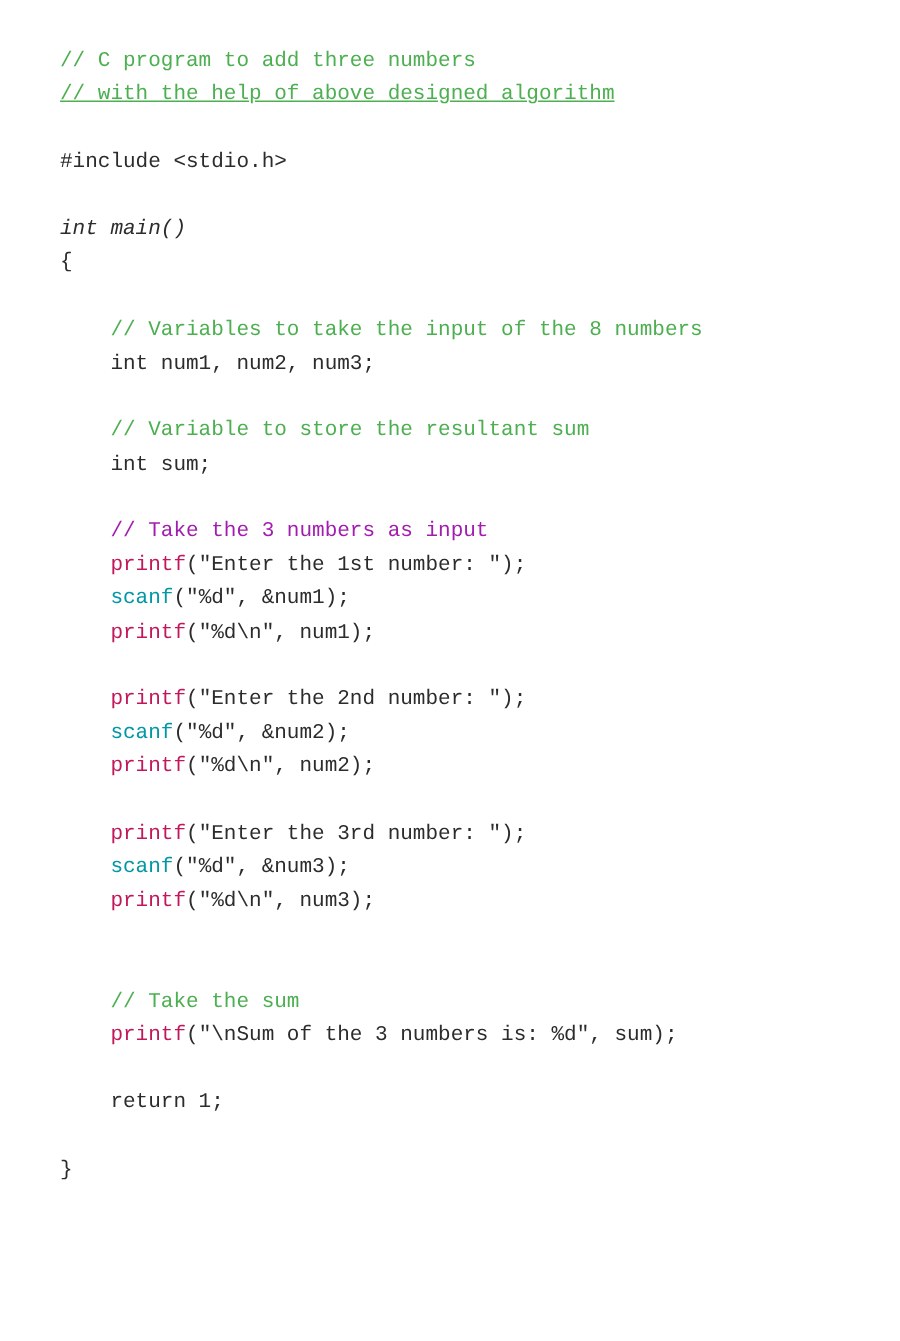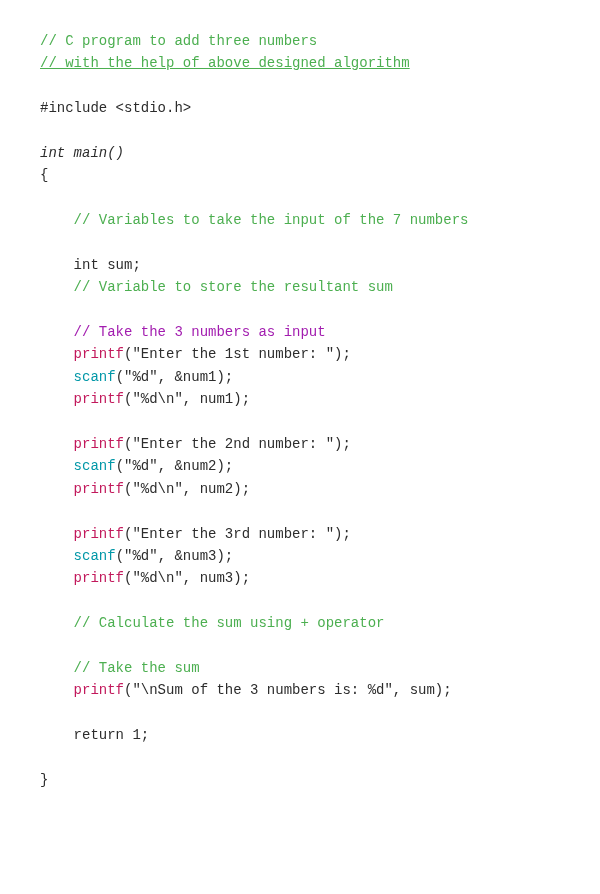--- a/index.html
+++ b/index.html
@@ -30,39 +30,39 @@
 <div class="code-container">
   <div id="code-block">
       <div style="min-height: 1.6em; font-family: &quot;Courier New&quot;, Courier, monospace; font-size: 14px; line-height: 1.6; white-space: pre;"><span style="color: rgb(76, 175, 80);">// C program to add three numbers</span></div>
       <div style="min-height: 1.6em; font-family: &quot;Courier New&quot;, Courier, monospace; font-size: 14px; line-height: 1.6; white-space: pre;"><span style="color: rgb(76, 175, 80); text-decoration: underline;">// with the help of above designed algorithm</span></div>
       <div style="min-height: 1.6em; font-family: &quot;Courier New&quot;, Courier, monospace; font-size: 14px; line-height: 1.6; white-space: pre;">&nbsp;</div>
       <div style="min-height: 1.6em; font-family: &quot;Courier New&quot;, Courier, monospace; font-size: 14px; line-height: 1.6; white-space: pre;"><span style="color: rgb(44, 44, 44);">#include &lt;stdio.h&gt;</span></div>
       <div style="min-height: 1.6em; font-family: &quot;Courier New&quot;, Courier, monospace; font-size: 14px; line-height: 1.6; white-space: pre;">&nbsp;</div>
       <div style="min-height: 1.6em; font-family: &quot;Courier New&quot;, Courier, monospace; font-size: 14px; line-height: 1.6; white-space: pre;"><span style="color: rgb(44, 44, 44); font-style: italic;">int main()</span></div>
       <div style="min-height: 1.6em; font-family: &quot;Courier New&quot;, Courier, monospace; font-size: 14px; line-height: 1.6; white-space: pre;"><span style="color: rgb(44, 44, 44);">{</span></div>
       <div style="min-height: 1.6em; font-family: &quot;Courier New&quot;, Courier, monospace; font-size: 14px; line-height: 1.6; white-space: pre;">&nbsp;</div>
-      <div style="min-height: 1.6em; font-family: &quot;Courier New&quot;, Courier, monospace; font-size: 14px; line-height: 1.6; white-space: pre;"><span style="color: rgb(76, 175, 80);">    // Variables to take the input of the 7 numbers</span></div>
+      <div style="min-height: 1.6em; font-family: &quot;Courier New&quot;, Courier, monospace; font-size: 14px; line-height: 1.6; white-space: pre;"><span style="color: rgb(76, 175, 80);">    // Variables to take the input of the 8 numbers</span></div>
+      <div style="min-height: 1.6em; font-family: &quot;Courier New&quot;, Courier, monospace; font-size: 14px; line-height: 1.6; white-space: pre;"><span style="color: rgb(44, 44, 44);">    int num1, num2, num3;</span></div>
       <div style="min-height: 1.6em; font-family: &quot;Courier New&quot;, Courier, monospace; font-size: 14px; line-height: 1.6; white-space: pre;">&nbsp;</div>
+      <div style="min-height: 1.6em; font-family: &quot;Courier New&quot;, Courier, monospace; font-size: 14px; line-height: 1.6; white-space: pre;"><span style="color: rgb(76, 175, 80);">    // Variable to store the resultant sum</span></div>
       <div style="min-height: 1.6em; font-family: &quot;Courier New&quot;, Courier, monospace; font-size: 14px; line-height: 1.6; white-space: pre;"><span style="color: rgb(44, 44, 44);">    int sum;</span></div>
-      <div style="min-height: 1.6em; font-family: &quot;Courier New&quot;, Courier, monospace; font-size: 14px; line-height: 1.6; white-space: pre;"><span style="color: rgb(76, 175, 80);">    // Variable to store the resultant sum</span></div>
       <div style="min-height: 1.6em; font-family: &quot;Courier New&quot;, Courier, monospace; font-size: 14px; line-height: 1.6; white-space: pre;">&nbsp;</div>
       <div style="min-height: 1.6em; font-family: &quot;Courier New&quot;, Courier, monospace; font-size: 14px; line-height: 1.6; white-space: pre;"><span style="color: #a21caf;">    // Take the 3 numbers as input</span></div>
       <div style="min-height: 1.6em; font-family: &quot;Courier New&quot;, Courier, monospace; font-size: 14px; line-height: 1.6; white-space: pre;"><span style="color: rgb(194, 24, 91);">    printf</span><span style="color: rgb(44, 44, 44);">("Enter the 1st number: ");</span></div>
       <div style="min-height: 1.6em; font-family: &quot;Courier New&quot;, Courier, monospace; font-size: 14px; line-height: 1.6; white-space: pre;"><span style="color: rgb(0, 151, 167);">    scanf</span><span style="color: rgb(44, 44, 44);">("%d", &amp;num1);</span></div>
       <div style="min-height: 1.6em; font-family: &quot;Courier New&quot;, Courier, monospace; font-size: 14px; line-height: 1.6; white-space: pre;"><span style="color: rgb(194, 24, 91);">    printf</span><span style="color: rgb(44, 44, 44);">("%d\n", num1);</span></div>
       <div style="min-height: 1.6em; font-family: &quot;Courier New&quot;, Courier, monospace; font-size: 14px; line-height: 1.6; white-space: pre;">&nbsp;</div>
       <div style="min-height: 1.6em; font-family: &quot;Courier New&quot;, Courier, monospace; font-size: 14px; line-height: 1.6; white-space: pre;"><span style="color: rgb(194, 24, 91);">    printf</span><span style="color: rgb(44, 44, 44);">("Enter the 2nd number: ");</span></div>
       <div style="min-height: 1.6em; font-family: &quot;Courier New&quot;, Courier, monospace; font-size: 14px; line-height: 1.6; white-space: pre;"><span style="color: rgb(0, 151, 167);">    scanf</span><span style="color: rgb(44, 44, 44);">("%d", &amp;num2);</span></div>
       <div style="min-height: 1.6em; font-family: &quot;Courier New&quot;, Courier, monospace; font-size: 14px; line-height: 1.6; white-space: pre;"><span style="color: rgb(194, 24, 91);">    printf</span><span style="color: rgb(44, 44, 44);">("%d\n", num2);</span></div>
       <div style="min-height: 1.6em; font-family: &quot;Courier New&quot;, Courier, monospace; font-size: 14px; line-height: 1.6; white-space: pre;">&nbsp;</div>
       <div style="min-height: 1.6em; font-family: &quot;Courier New&quot;, Courier, monospace; font-size: 14px; line-height: 1.6; white-space: pre;"><span style="color: rgb(194, 24, 91);">    printf</span><span style="color: rgb(44, 44, 44);">("Enter the 3rd number: ");</span></div>
       <div style="min-height: 1.6em; font-family: &quot;Courier New&quot;, Courier, monospace; font-size: 14px; line-height: 1.6; white-space: pre;"><span style="color: rgb(0, 151, 167);">    scanf</span><span style="color: rgb(44, 44, 44);">("%d", &amp;num3);</span></div>
       <div style="min-height: 1.6em; font-family: &quot;Courier New&quot;, Courier, monospace; font-size: 14px; line-height: 1.6; white-space: pre;"><span style="color: rgb(194, 24, 91);">    printf</span><span style="color: rgb(44, 44, 44);">("%d\n", num3);</span></div>
       <div style="min-height: 1.6em; font-family: &quot;Courier New&quot;, Courier, monospace; font-size: 14px; line-height: 1.6; white-space: pre;">&nbsp;</div>
-      <div style="min-height: 1.6em; font-family: &quot;Courier New&quot;, Courier, monospace; font-size: 14px; line-height: 1.6; white-space: pre;"><span style="color: rgb(76, 175, 80);">    // Calculate the sum using + operator</span></div>
       <div style="min-height: 1.6em; font-family: &quot;Courier New&quot;, Courier, monospace; font-size: 14px; line-height: 1.6; white-space: pre;">&nbsp;</div>
       <div style="min-height: 1.6em; font-family: &quot;Courier New&quot;, Courier, monospace; font-size: 14px; line-height: 1.6; white-space: pre;"><span style="color: rgb(76, 175, 80);">    // Take the sum</span></div>
       <div style="min-height: 1.6em; font-family: &quot;Courier New&quot;, Courier, monospace; font-size: 14px; line-height: 1.6; white-space: pre;"><span style="color: rgb(194, 24, 91);">    printf</span><span style="color: rgb(44, 44, 44);">("\nSum of the 3 numbers is: %d", sum);</span></div>
       <div style="min-height: 1.6em; font-family: &quot;Courier New&quot;, Courier, monospace; font-size: 14px; line-height: 1.6; white-space: pre;">&nbsp;</div>
       <div style="min-height: 1.6em; font-family: &quot;Courier New&quot;, Courier, monospace; font-size: 14px; line-height: 1.6; white-space: pre;"><span style="color: rgb(44, 44, 44);">    return 1;</span></div>
       <div style="min-height: 1.6em; font-family: &quot;Courier New&quot;, Courier, monospace; font-size: 14px; line-height: 1.6; white-space: pre;">&nbsp;</div>
       <div style="min-height: 1.6em; font-family: &quot;Courier New&quot;, Courier, monospace; font-size: 14px; line-height: 1.6; white-space: pre;"><span style="color: rgb(44, 44, 44);">}</span></div>
     </div>
 </div>
 

